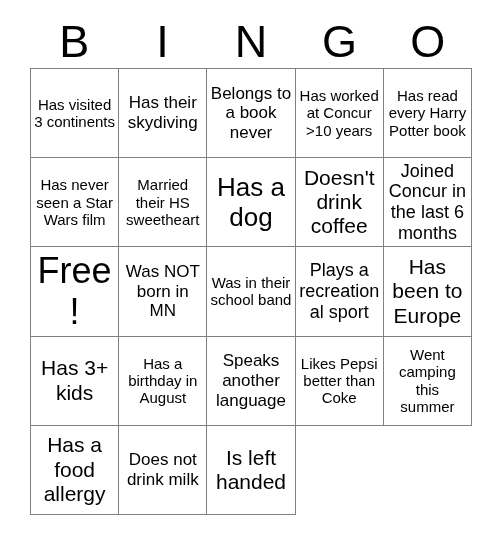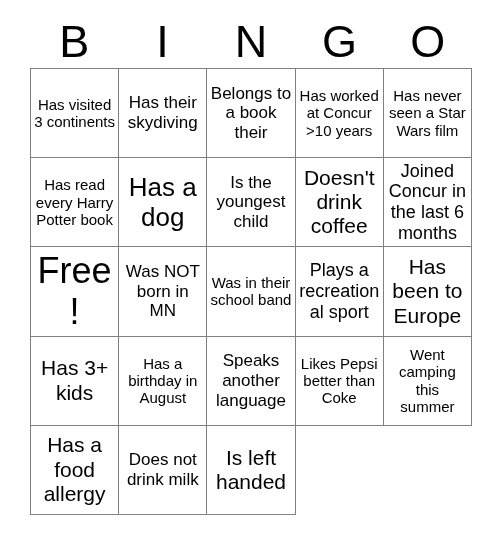--- a/index.html
+++ b/index.html
@@ -95,37 +95,37 @@
   </div>
 
   <div id="bingo-grid">
     <div class="bingo-cell fs-s">
         <span class="cell-text">Has visited 3 continents</span>
       </div>
     <div class="bingo-cell fs-m">
         <span class="cell-text">Has their skydiving</span>
       </div>
     <div class="bingo-cell fs-m">
-        <span class="cell-text">Belongs to a book their</span>
+        <span class="cell-text">Belongs to a book never</span>
       </div>
     <div class="bingo-cell fs-s">
         <span class="cell-text">Has worked at Concur &gt;10 years</span>
       </div>
 
     <div class="bingo-cell fs-s">
+        <span class="cell-text">Has read every Harry Potter book</span>
+      </div>
+    <div class="bingo-cell fs-s">
         <span class="cell-text">Has never seen a Star Wars film</span>
       </div>
     <div class="bingo-cell fs-s">
-        <span class="cell-text">Has read every Harry Potter book</span>
+        <span class="cell-text">Married their HS sweetheart</span>
       </div>
     <div class="bingo-cell fs-xl">
         <span class="cell-text">Has a dog</span>
-      </div>
-    <div class="bingo-cell fs-m">
-        <span class="cell-text">Is the youngest child</span>
       </div>
 
     <div class="bingo-cell fs-l">
         <span class="cell-text">Doesn't drink coffee</span>
       </div>
     <div class="bingo-cell fs-xs">
         <span class="cell-text">Joined Concur in the last 6 months</span>
       </div>
     <div class="bingo-cell fs-xxl">
         <span class="cell-text">Free!</span>

